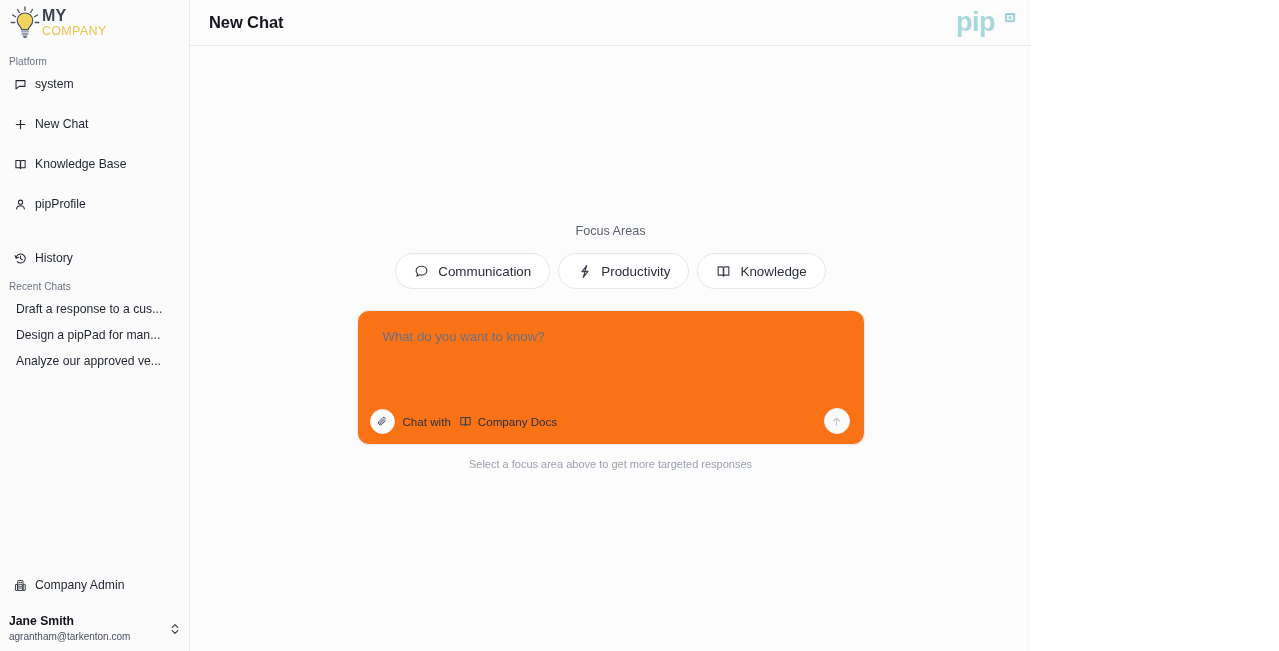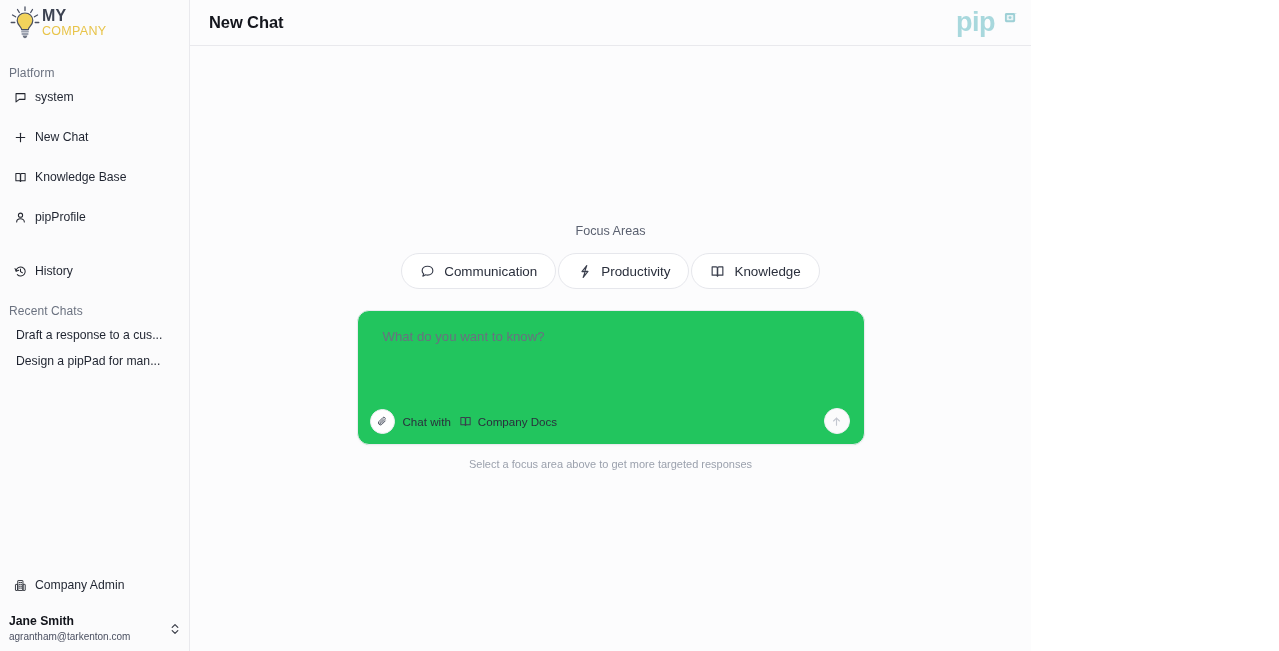--- a/index.html
+++ b/index.html
@@ -57,24 +57,24 @@
   }
   .logo-company {
     font-size: 12.5px;
     font-weight: 400;
     color: #e8c44a;
     letter-spacing: 0.3px;
     margin-top: 1px;
   }
 
   .section-label {
-    font-size: 12px;
+    font-size: 10px;
     color: #6b7280;
     padding: 0 0 0 9px;
-    margin-top: 20px;
+    margin-top: 10px;
     margin-bottom: 4px;
     letter-spacing: 0.1px;
   }
 
   .nav-list { display: flex; flex-direction: column; }
 
   .nav-item {
     display: flex;
     align-items: center;
     gap: 8px;
@@ -204,21 +204,21 @@
   }
 
   .focus-title {
     font-size: 12.6px;
     color: #5b6170;
     margin-bottom: 15px;
   }
 
   .pill-row {
     display: flex;
-    gap: 2px;
+    gap: 8px;
     margin-bottom: 21px;
   }
   .pill {
     display: flex;
     align-items: center;
     gap: 9px;
     height: 36px;
     padding: 0 18px;
     border: 1px solid #e6e7ec;
     border-radius: 999px;
@@ -232,21 +232,21 @@
     width: 15px; height: 15px;
     flex: 0 0 15px;
     color: #3a3f4d;
     display: flex; align-items: center; justify-content: center;
   }
   .pill-icon svg { width: 15px; height: 15px; display: block; }
 
   .composer {
     width: 508px;
     height: 135px;
-    background: #22c55e;
+    background: #f97316;
     border: 1px solid #eaebef;
     border-radius: 12px;
     position: relative;
     display: flex;
     flex-direction: column;
     box-shadow: 0 1px 2px rgba(16,24,40,0.03);
   }
 
   .composer-input {
     flex: 1 1 auto;
@@ -425,20 +425,21 @@
         </span>
         <span class="nav-label">History</span>
       </div>
     </nav>
 
     <div class="section-label">Recent Chats</div>
 
     <div class="recent-list">
       <div class="recent-item">Draft a response to a cus...</div>
       <div class="recent-item">Design a pipPad for man...</div>
+      <div class="recent-item">Analyze our approved ve...</div>
     </div>
 
     <div class="sidebar-spacer"></div>
 
     <div class="admin-item">
       <span class="nav-icon">
         <svg viewBox="0 0 16 16" fill="none" stroke="currentColor" stroke-width="1.1" stroke-linejoin="round">
           <rect x="4.6" y="1.9" width="6.4" height="12.2" rx="0.5"></rect>
           <rect x="1.8" y="6.6" width="2.8" height="7.5" rx="0.5"></rect>
           <rect x="11" y="6.6" width="2.8" height="7.5" rx="0.5"></rect>

